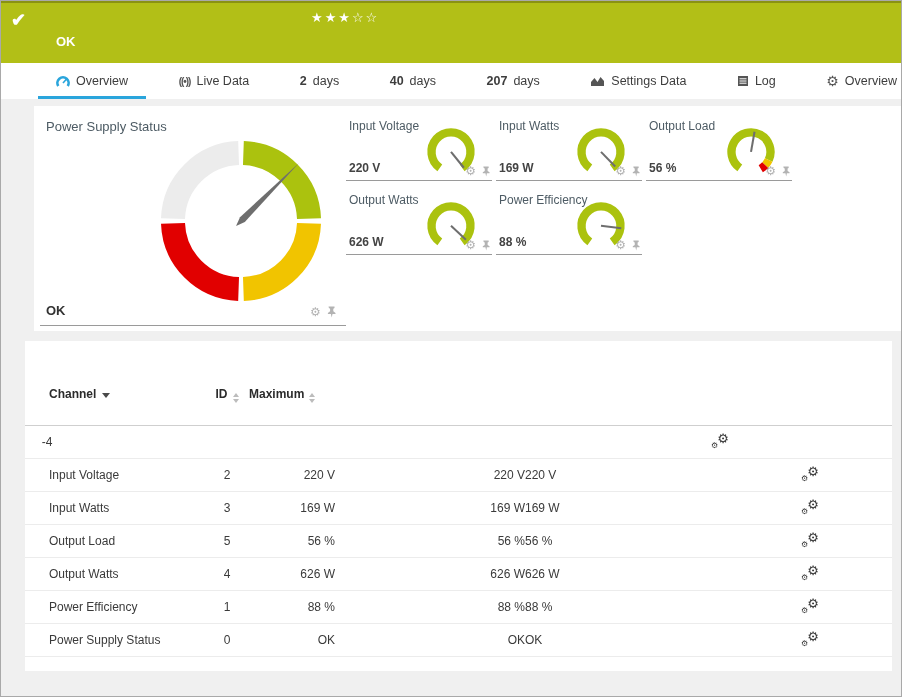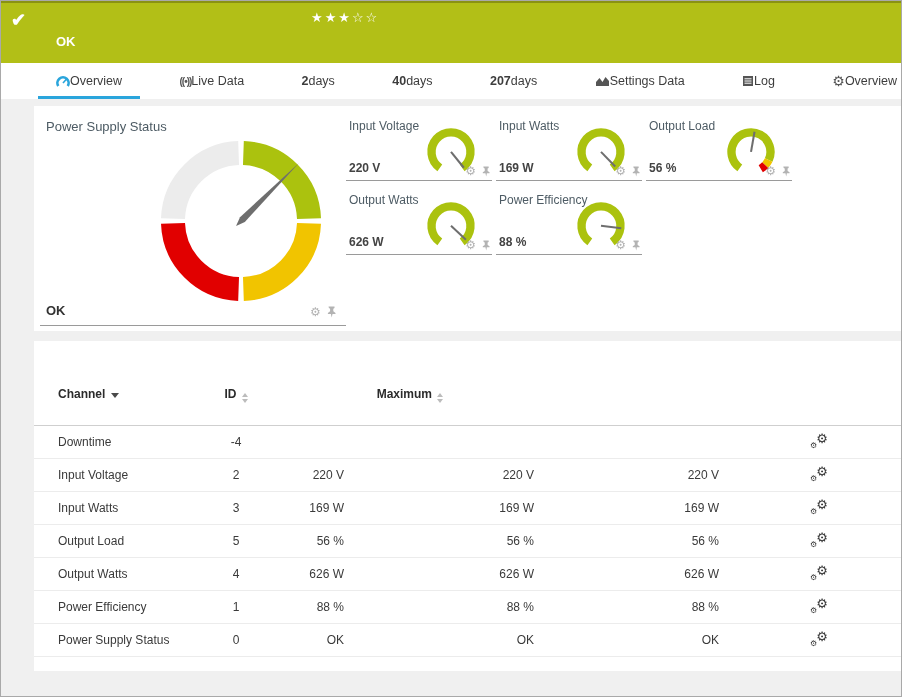--- a/index.html
+++ b/index.html
@@ -12,32 +12,32 @@
   .hdr-check { position:absolute; left:10px; top:6px; font-size:18px; font-weight:bold; }
   .hdr-line1 { position:absolute; left:33px; top:4px; font-size:20px; white-space:nowrap; }
   .hdr-kind { font-style:italic; font-weight:400; margin-right:8px; }
   .hdr-title { font-weight:bold; }
   .hdr-flag { font-size:12px; vertical-align:top; margin-left:4px; position:relative; top:1px; }
   .hdr-stars { position:absolute; left:310px; top:7px; font-size:13px; letter-spacing:2px; }
   .hdr-status { position:absolute; left:55px; top:31px; font-size:13px; font-weight:bold; }
 
   
   .tabs { height:36px; background:#fff; display:flex; align-items:center; padding:0 4px 0 55px; justify-content:space-between; }
-  .tab { display:flex; align-items:center; font-size:12.5px; color:#3d3d3d; position:relative; height:36px; cursor:pointer; white-space:nowrap; }
+  .tab { display:flex; align-items:center; gap:6px; font-size:12.5px; color:#3d3d3d; position:relative; height:36px; cursor:pointer; white-space:nowrap; }
   .tab .num { font-weight:bold; }
   .tab.active::after { content:""; position:absolute; left:-18px; right:-18px; bottom:0; height:3px; background:#2aa5dc; }
   .tab .ticon { color:#555; display:inline-flex; }
   .live-glyph { font-size:10px; letter-spacing:-1px; font-weight:bold; color:#555; }
   .gear-glyph { font-size:14px; color:#555; line-height:1; }
 
   
   .content { position:relative; height:597px; background:#f0f0f0; }
   .panel { position:absolute; background:#fff; }
   .panel-gauges { left:33px; top:7px; width:867px; height:225px; }
-  .panel-table { left:33px; top:242px; width:867px; height:330px; }
+  .panel-table { left:24px; top:242px; width:867px; height:330px; }
 
   
   .sg-title { position:absolute; left:12px; top:13px; font-size:13px; color:#4d5b64; }
   .sg-svg { position:absolute; left:122px; top:30px; }
   .sg-status { position:absolute; left:12px; top:197px; font-size:13px; font-weight:bold; color:#333; }
   .sg-underline { position:absolute; left:6px; top:219px; width:306px; border-top:1px solid #9a9a9a; }
   .cell-icons { display:flex; gap:6px; align-items:center; color:#b3b3b3; }
   .sg-icons { position:absolute; left:276px; top:200px; }
   .cell-icons .gicon { font-size:12px; line-height:1; }
 
@@ -50,21 +50,21 @@
   .mini-value { position:absolute; left:3px; bottom:5px; font-size:12px; font-weight:bold; color:#444; }
   .mini-icons { position:absolute; right:2px; bottom:3px; }
 
   
   .thead { display:flex; align-items:flex-start; padding-top:46px; height:85px; border-bottom:1px solid #cfcfcf; font-size:12px; font-weight:bold; color:#2b2b2b; }
   .trow { display:flex; align-items:center; height:33px; border-bottom:1px solid #ececec; font-size:12px; color:#3a3a3a; }
   .c1 { width:180px; padding-left:24px; text-align:left; }
   .c2 { width:44px; text-align:center; }
   .c3 { width:86px; text-align:right; }
   .c4 { width:190px; text-align:right; }
-  .c5 { width:185px; text-align:right; }
+  .c5 { width:185px; }
   .c6 { flex:1; display:flex; justify-content:center; padding-left:18px; }
   .thead .c3 { text-align:center; line-height:15px; padding-left:28px; }
   .sorticon { display:inline-flex; flex-direction:column; gap:2px; margin-left:5px; vertical-align:1px; }
   .sorticon i { display:block; width:0; height:0; border-left:3.5px solid transparent; border-right:3.5px solid transparent; }
   .sorticon .up { border-bottom:4px solid #bcbcbc; }
   .sorticon .dn { border-top:4px solid #bcbcbc; }
   .sorted-dn { display:inline-block; width:0; height:0; border-left:4.5px solid transparent; border-right:4.5px solid transparent; border-top:5.5px solid #4a4a4a; margin-left:6px; }
   .gears { position:relative; width:18px; height:16px; color:#3a3a3a; }
   .gears .g-big { position:absolute; right:0; top:-2px; font-size:13px; line-height:1; }
   .gears .g-small { position:absolute; left:0; bottom:0; font-size:8px; line-height:1; }
@@ -244,21 +244,20 @@
               <i class="dn"></i>
             </span></div>
         <div class="c5"><span>Maximum</span><span class="sorticon">
               <i class="up"></i>
               <i class="dn"></i>
             </span></div>
         <div class="c6"></div>
       </div>
 
       <div class="trow">
-        <div class="c1">Downtime</div>
         <div class="c2">-4</div>
         <div class="c3"></div>
         <div class="c4"></div>
         <div class="c5"></div>
         <div class="c6">
             <span class="gears">
               <span class="g-big">⚙</span>
               <span class="g-small">⚙</span>
             </span>
           </div>

